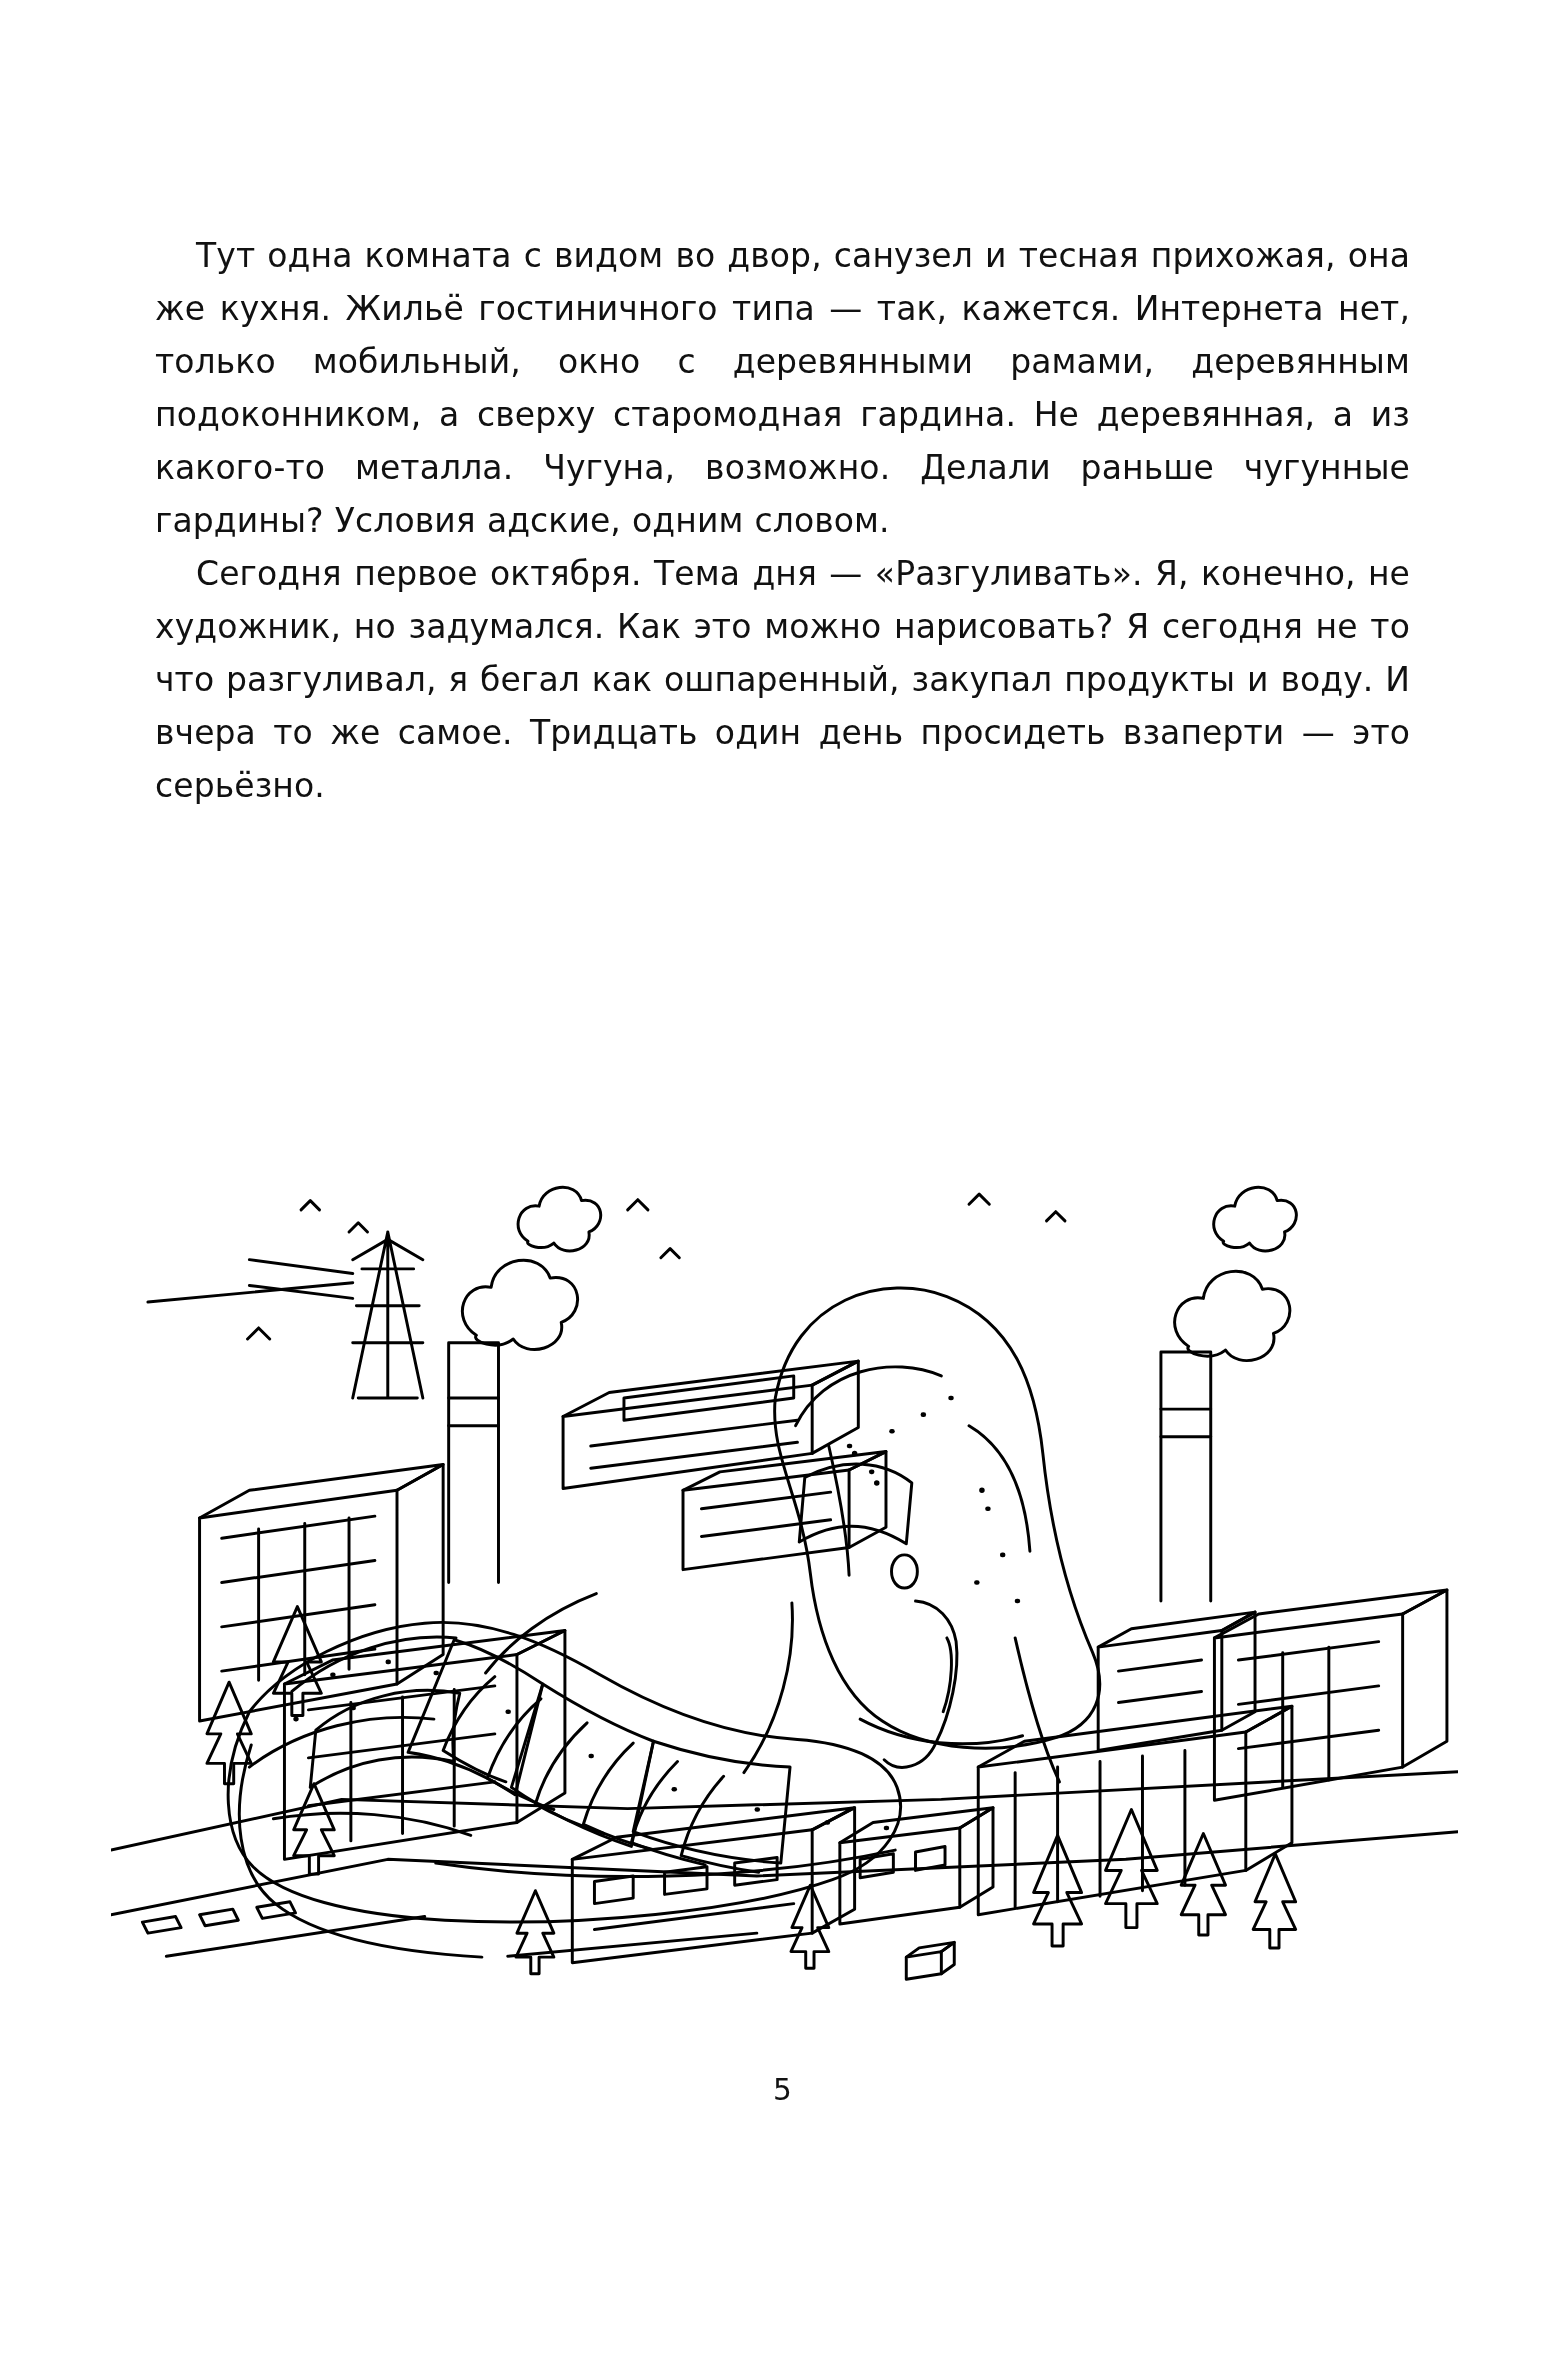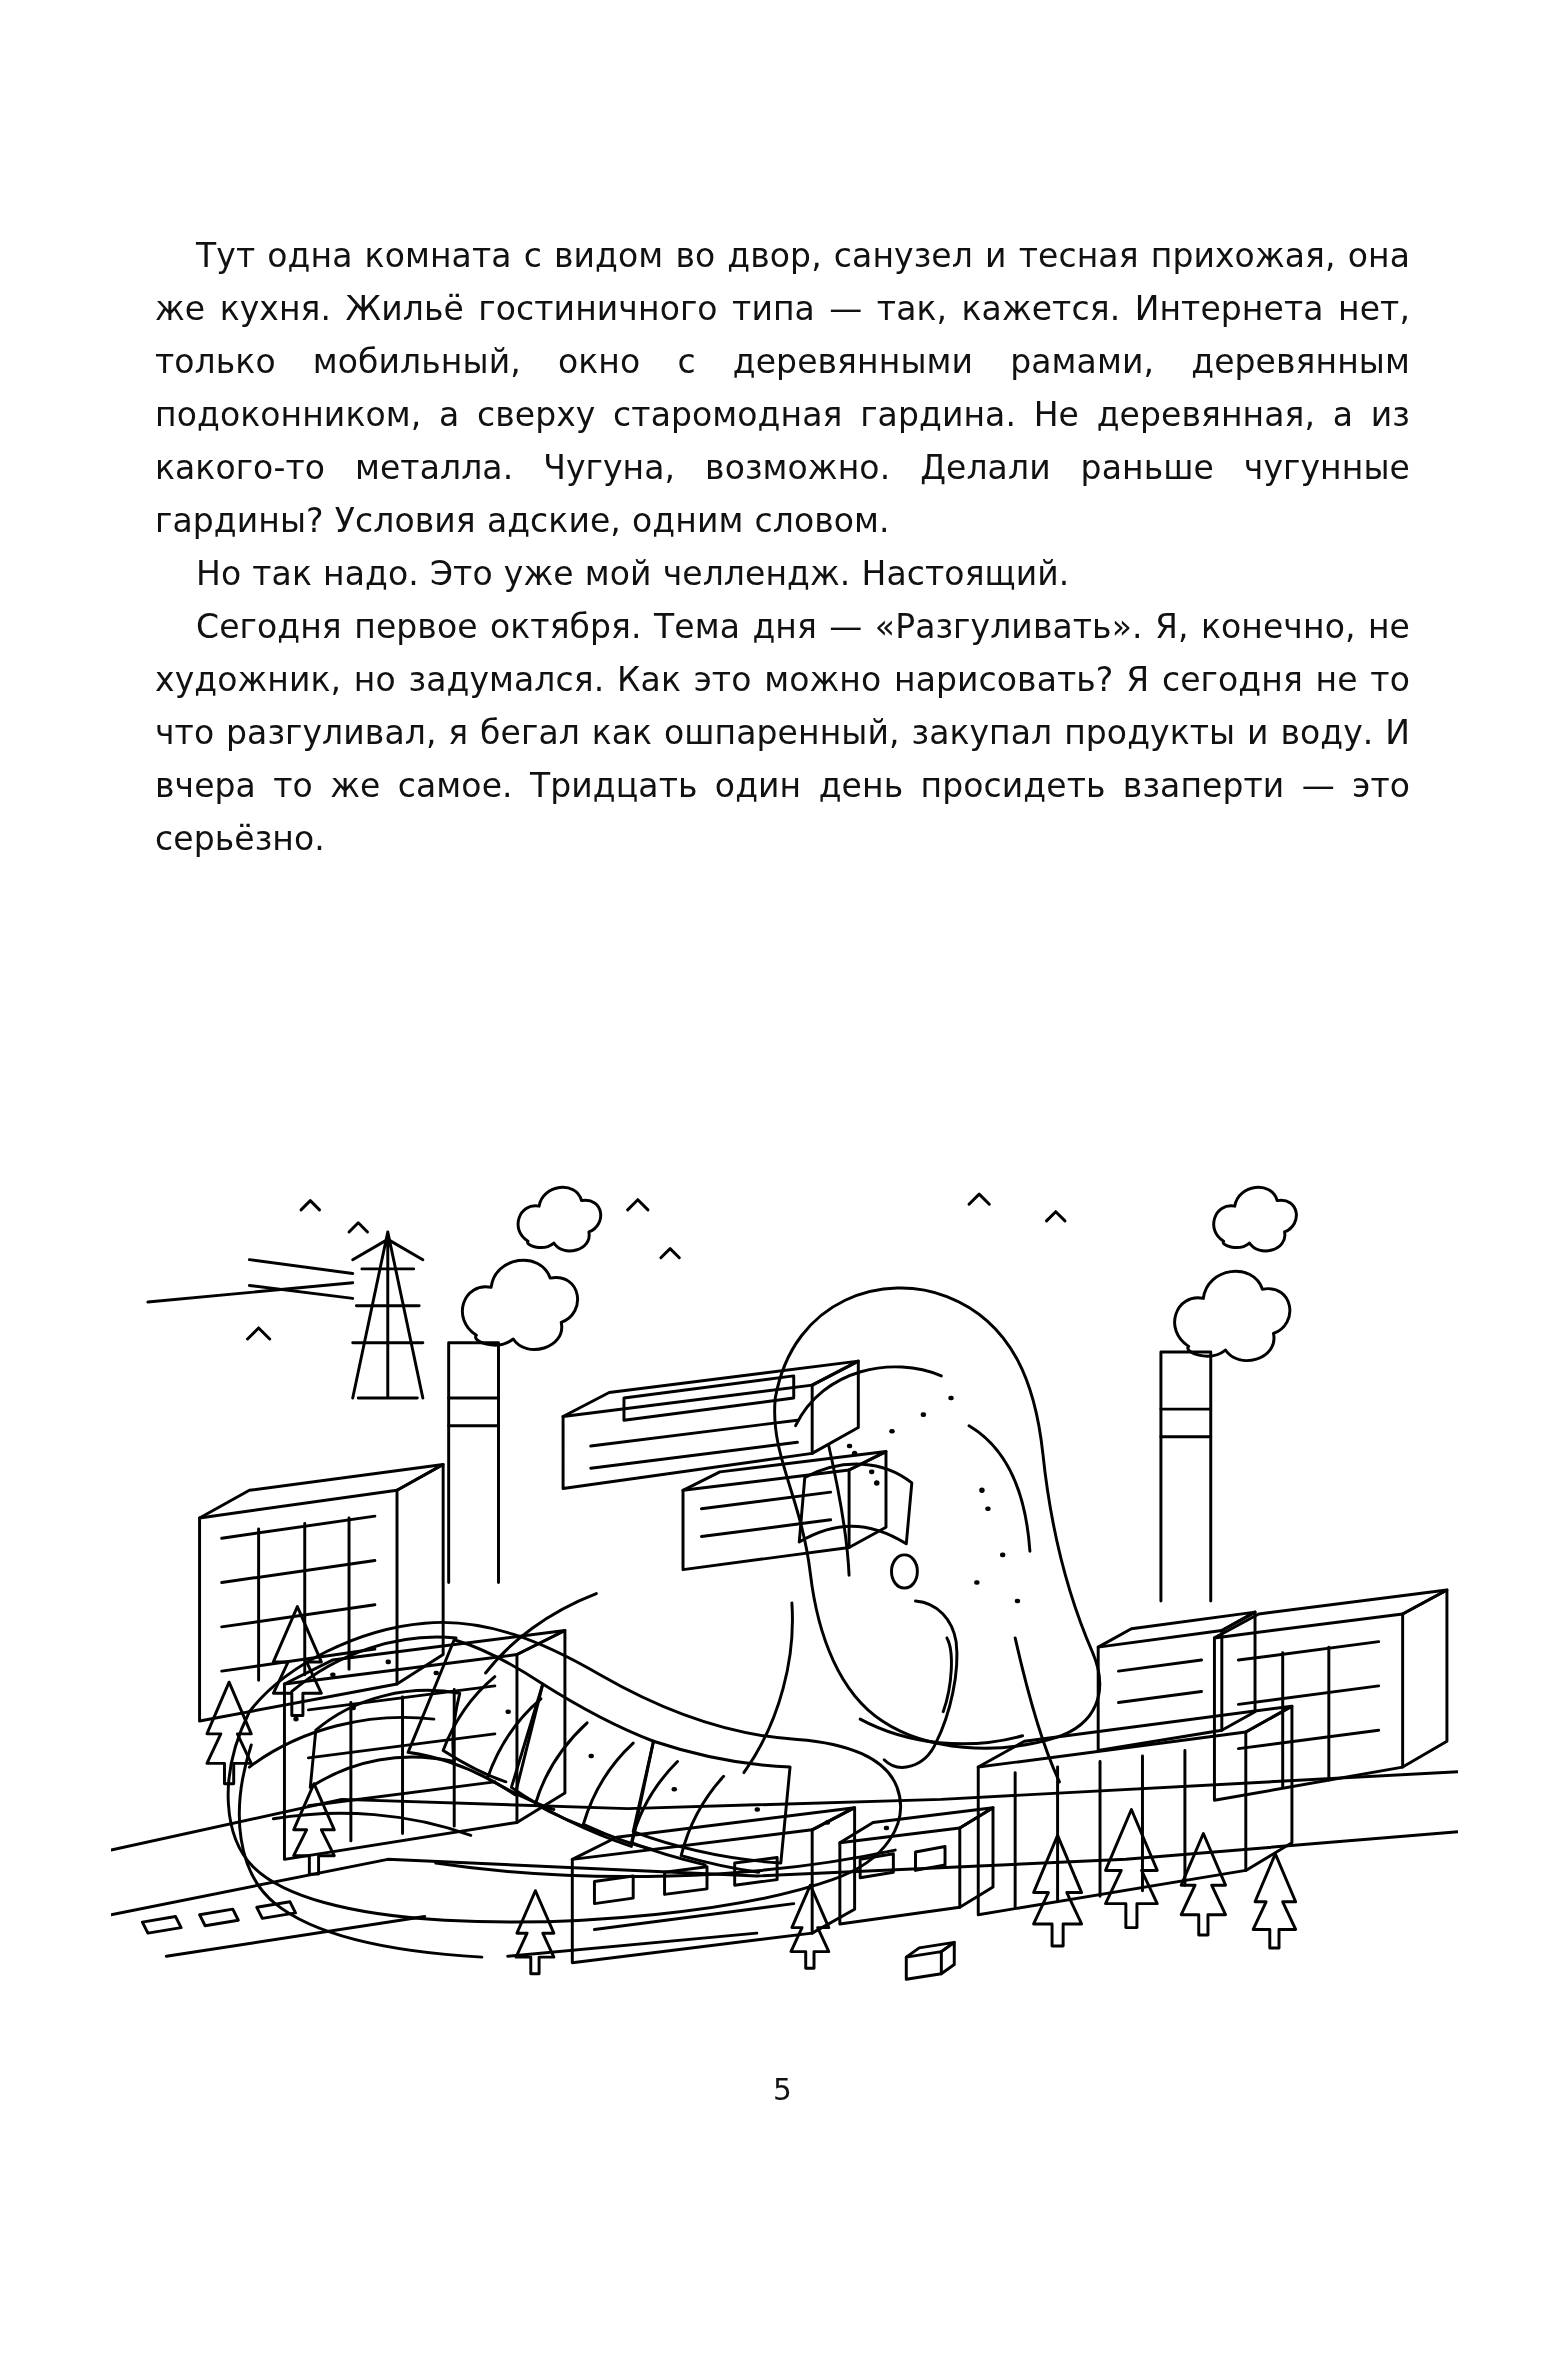--- a/index.html
+++ b/index.html
@@ -64,21 +64,20 @@
     color: #111111;
   }
 </style>
 </head>
 <body>
 
 <div class="page">
 
   <div class="text-block">
     <p class="para indent">Тут одна комната с видом во двор, санузел и тесная прихожая, она же кухня. Жильё гостиничного типа — так, кажется. Интернета нет, только мобильный, окно с деревянными рамами, деревянным подоконником, а сверху старомодная гардина. Не деревянная, а из какого-то металла. Чугуна, возможно. Делали раньше чугунные гардины? Условия адские, одним словом.</p>
-    <p class="para indent">Но так надо. Это уже мой челлендж. Настоящий.</p>
     <p class="para indent">Сегодня первое октября. Тема дня — «Разгуливать». Я, конечно, не художник, но задумался. Как это можно нарисовать? Я сегодня не то что разгуливал, я бегал как ошпаренный, закупал продукты и воду. И вчера то же самое. Тридцать один день просидеть взаперти — это серьёзно.</p>
   </div>
 
   <div class="illustration">
     <svg viewBox="0 0 1460 950" xmlns="http://www.w3.org/2000/svg" aria-hidden="true">
       <g fill="none" stroke="#000000" stroke-width="3.2" stroke-linejoin="round" stroke-linecap="round">
 
         <path d="M0 790 L250 735 L560 745 L900 735 L1460 705"></path>
         <path d="M0 860 L300 800 L700 818 L1100 800 L1460 770"></path>
         <path d="M60 905 L340 862"></path>

